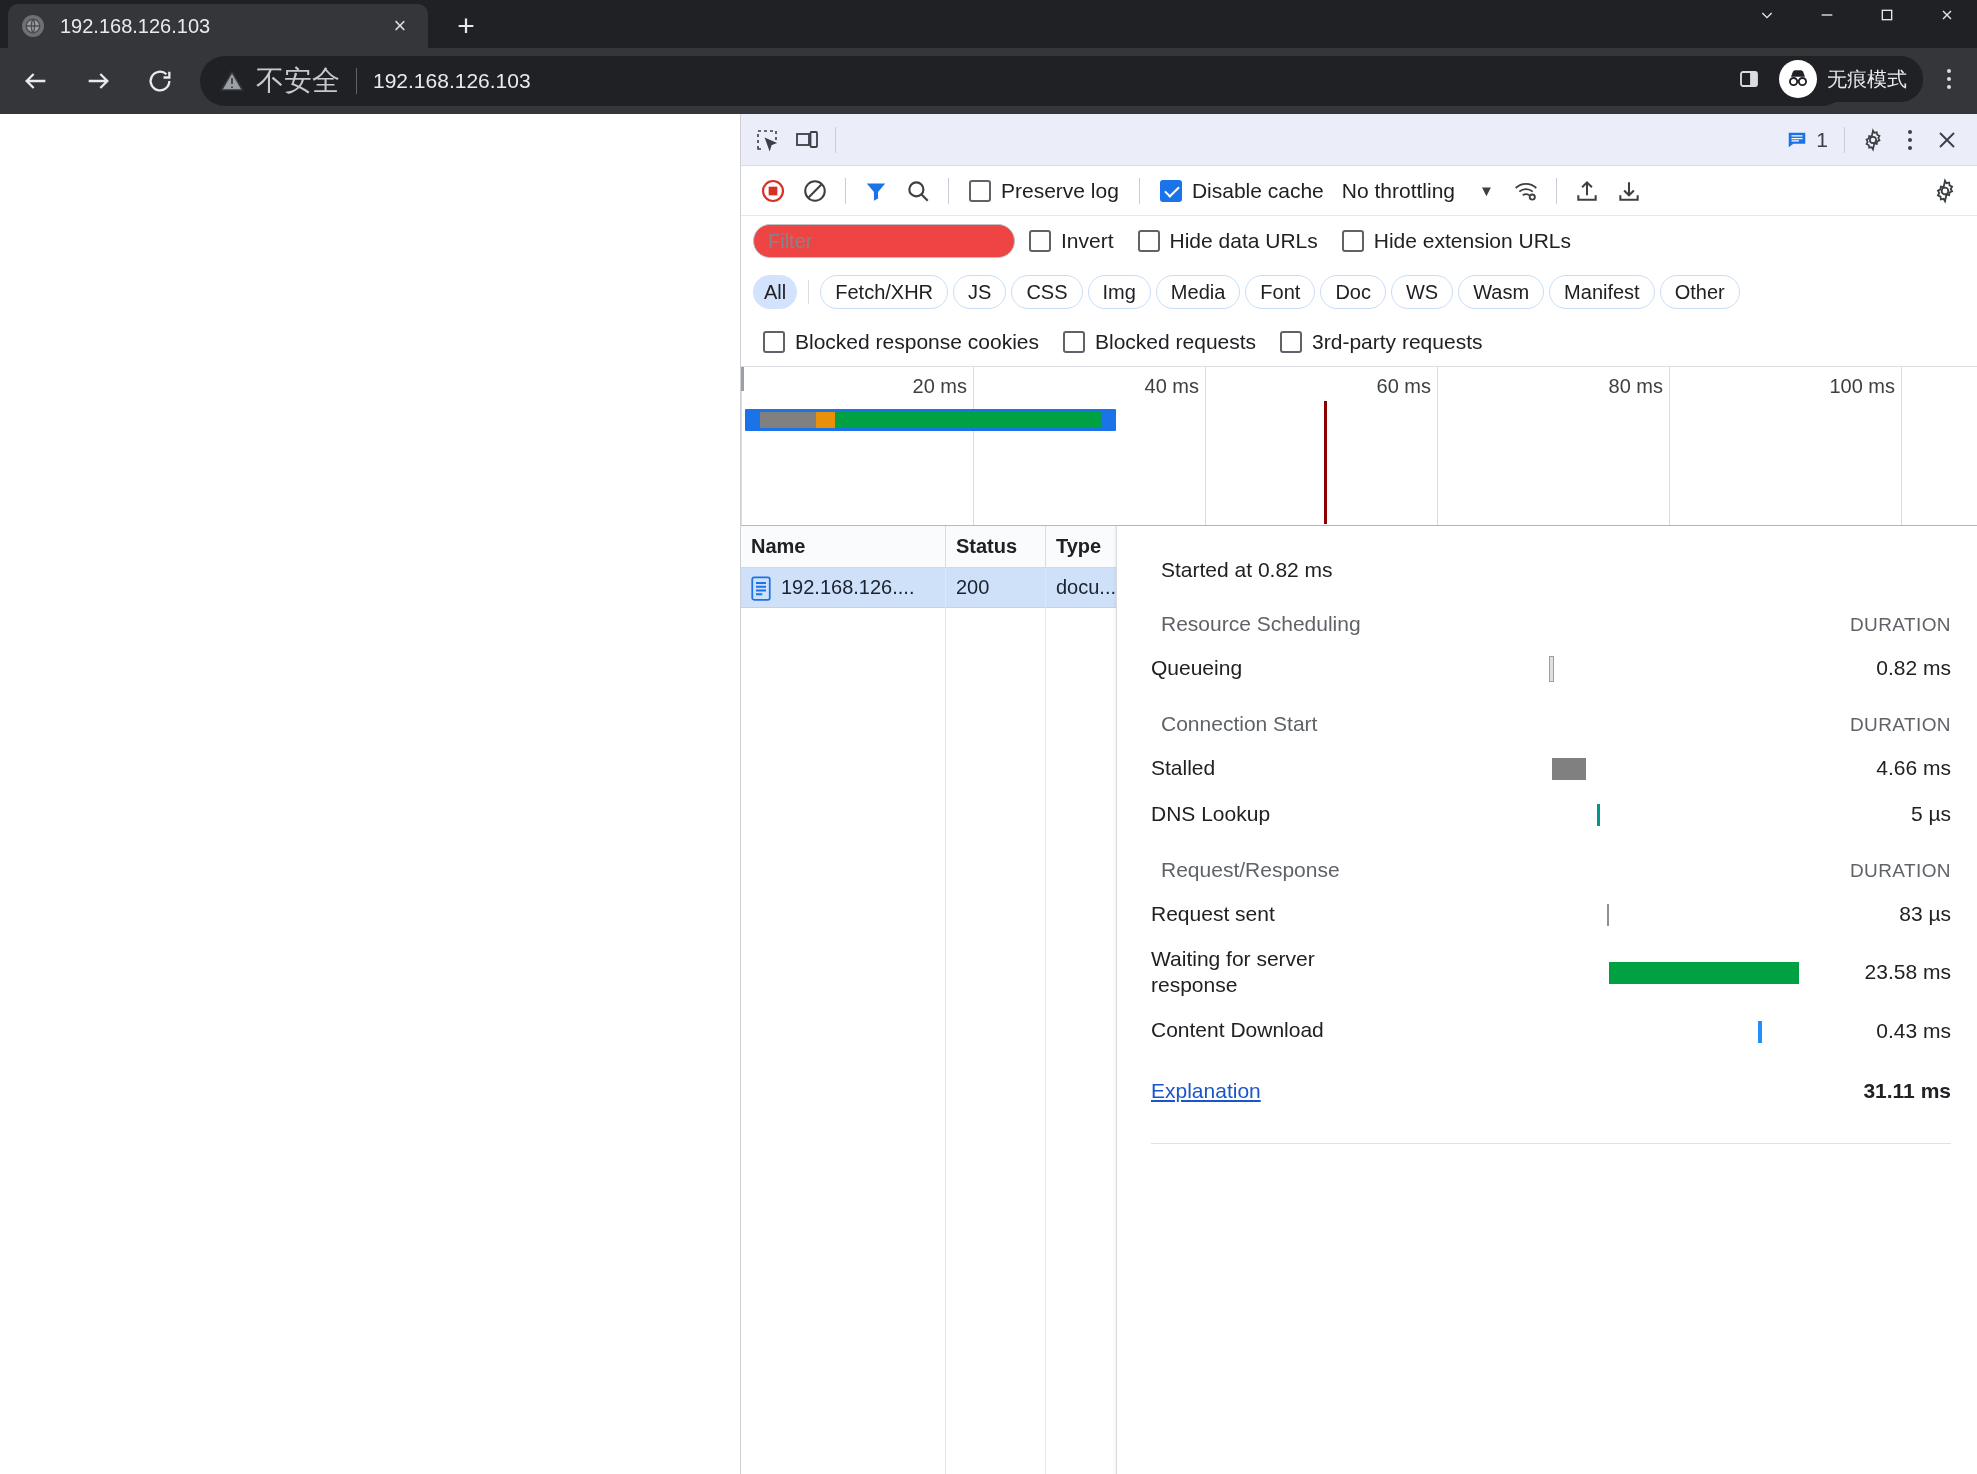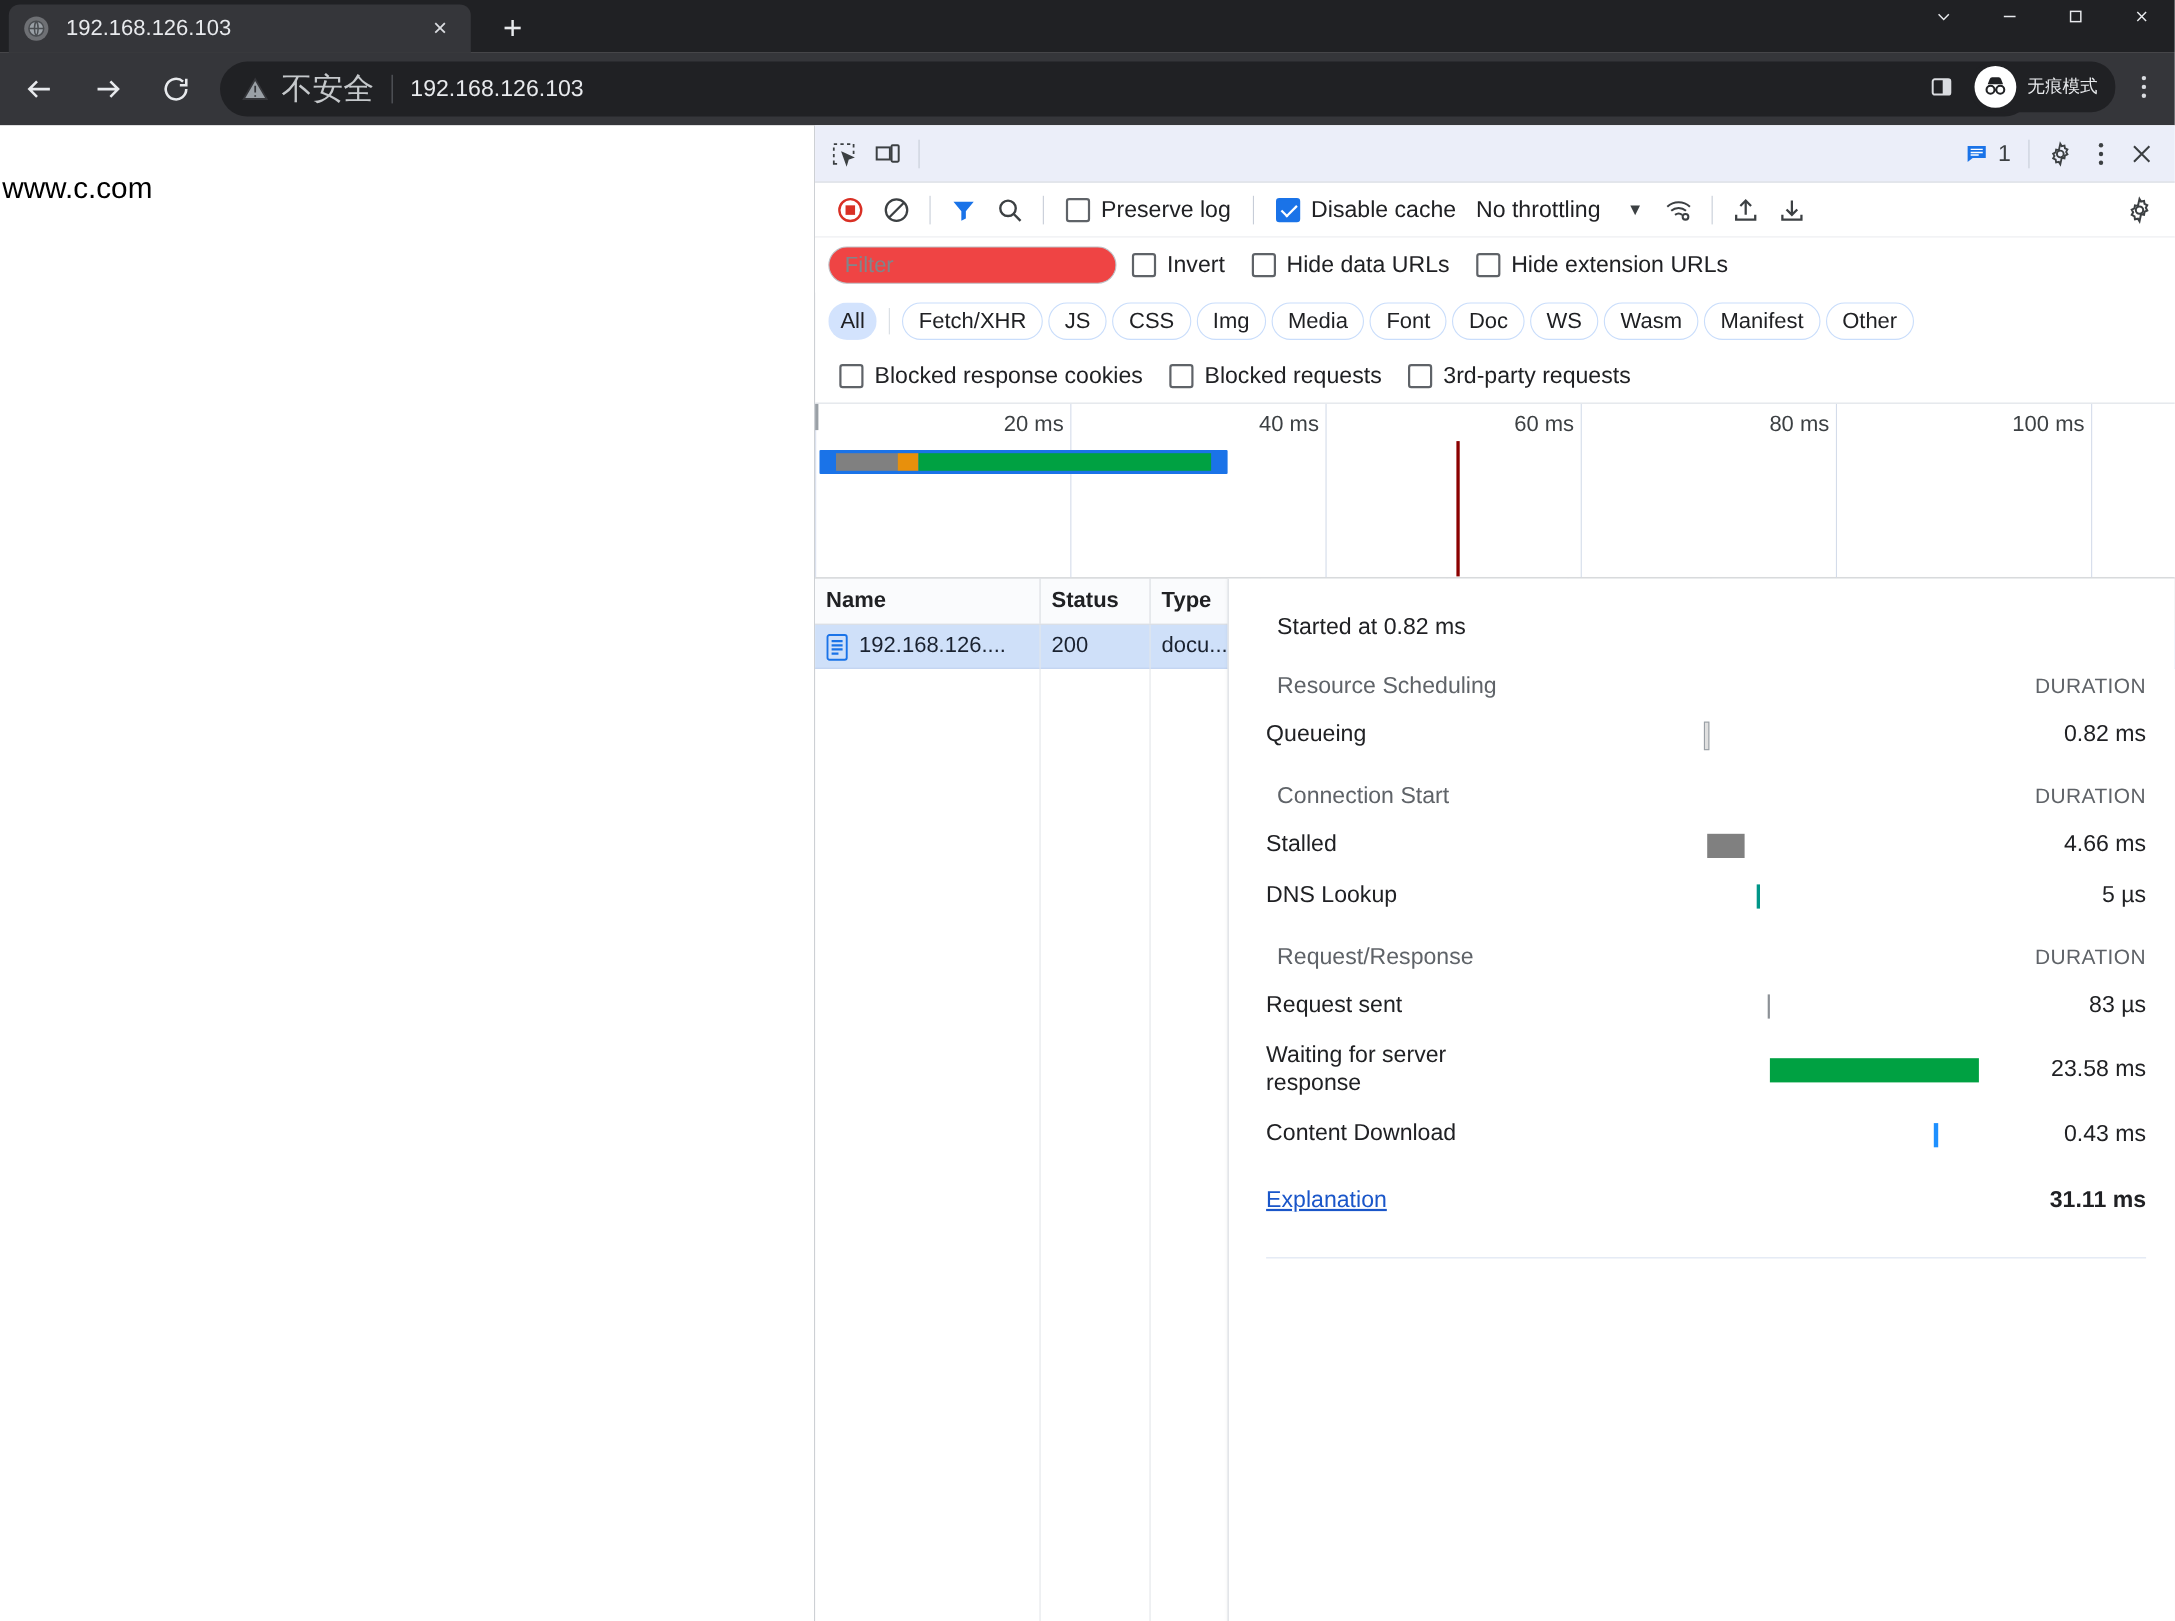--- a/index.html
+++ b/index.html
@@ -68,21 +68,21 @@
   .icon-btn svg { width: 24px; height: 24px; }
   .incognito-pill {
     display: flex; align-items: center; gap: 10px; background: #202124;
     border-radius: 22px; padding: 4px 16px 4px 4px; margin-left: 6px;
   }
   .incognito-avatar {
     width: 38px; height: 38px; border-radius: 50%; background: #ffffff;
     display: flex; align-items: center; justify-content: center;
   }
   .incognito-avatar svg { width: 28px; height: 28px; }
-  .incognito-label { color: #e8eaed; font-size: 16px; white-space: nowrap; }
+  .incognito-label { color: #e8eaed; font-size: 20px; white-space: nowrap; }
   .kebab { width: 40px; height: 44px; display:flex;flex-direction:column;align-items:center;justify-content:center;gap:4px; margin-left:6px;}
   .kebab i { display:block; width:4px;height:4px;border-radius:50%;background:#dadce0; }
 
   
   .viewport {
     position: absolute; left: 0; top: 114px; width: 740px; height: 1360px;
     background: #ffffff; overflow: hidden;
   }
   .page-text { position: absolute; left: 2px; top: 42px; font-size: 27px; color: #000; }
 
@@ -317,23 +317,20 @@
         <span class="incognito-label">无痕模式</span>
       </span>
       <span class="kebab">
           <i></i>
           <i></i>
           <i></i>
         </span>
     </div>
   </div>
 
-  <div class="viewport">
-    <div class="page-text">www.c.com</div>
-  </div>
 
   <div class="devtools">
 
     <div class="dt-header">
       <span class="dt-icon">
         <svg viewBox="0 0 24 24" fill="none" stroke="currentColor" stroke-width="1.6">
           <path d="M3 3h3M9 3h3M15 3h3M21 3v3M21 9v3M3 6v3M3 12v3M3 18v3h3" stroke-dasharray="0"></path>
           <path d="M11 11l9 4-4 1.4L14.6 21z" fill="currentColor" stroke="currentColor"></path>
         </svg>
       </span>

